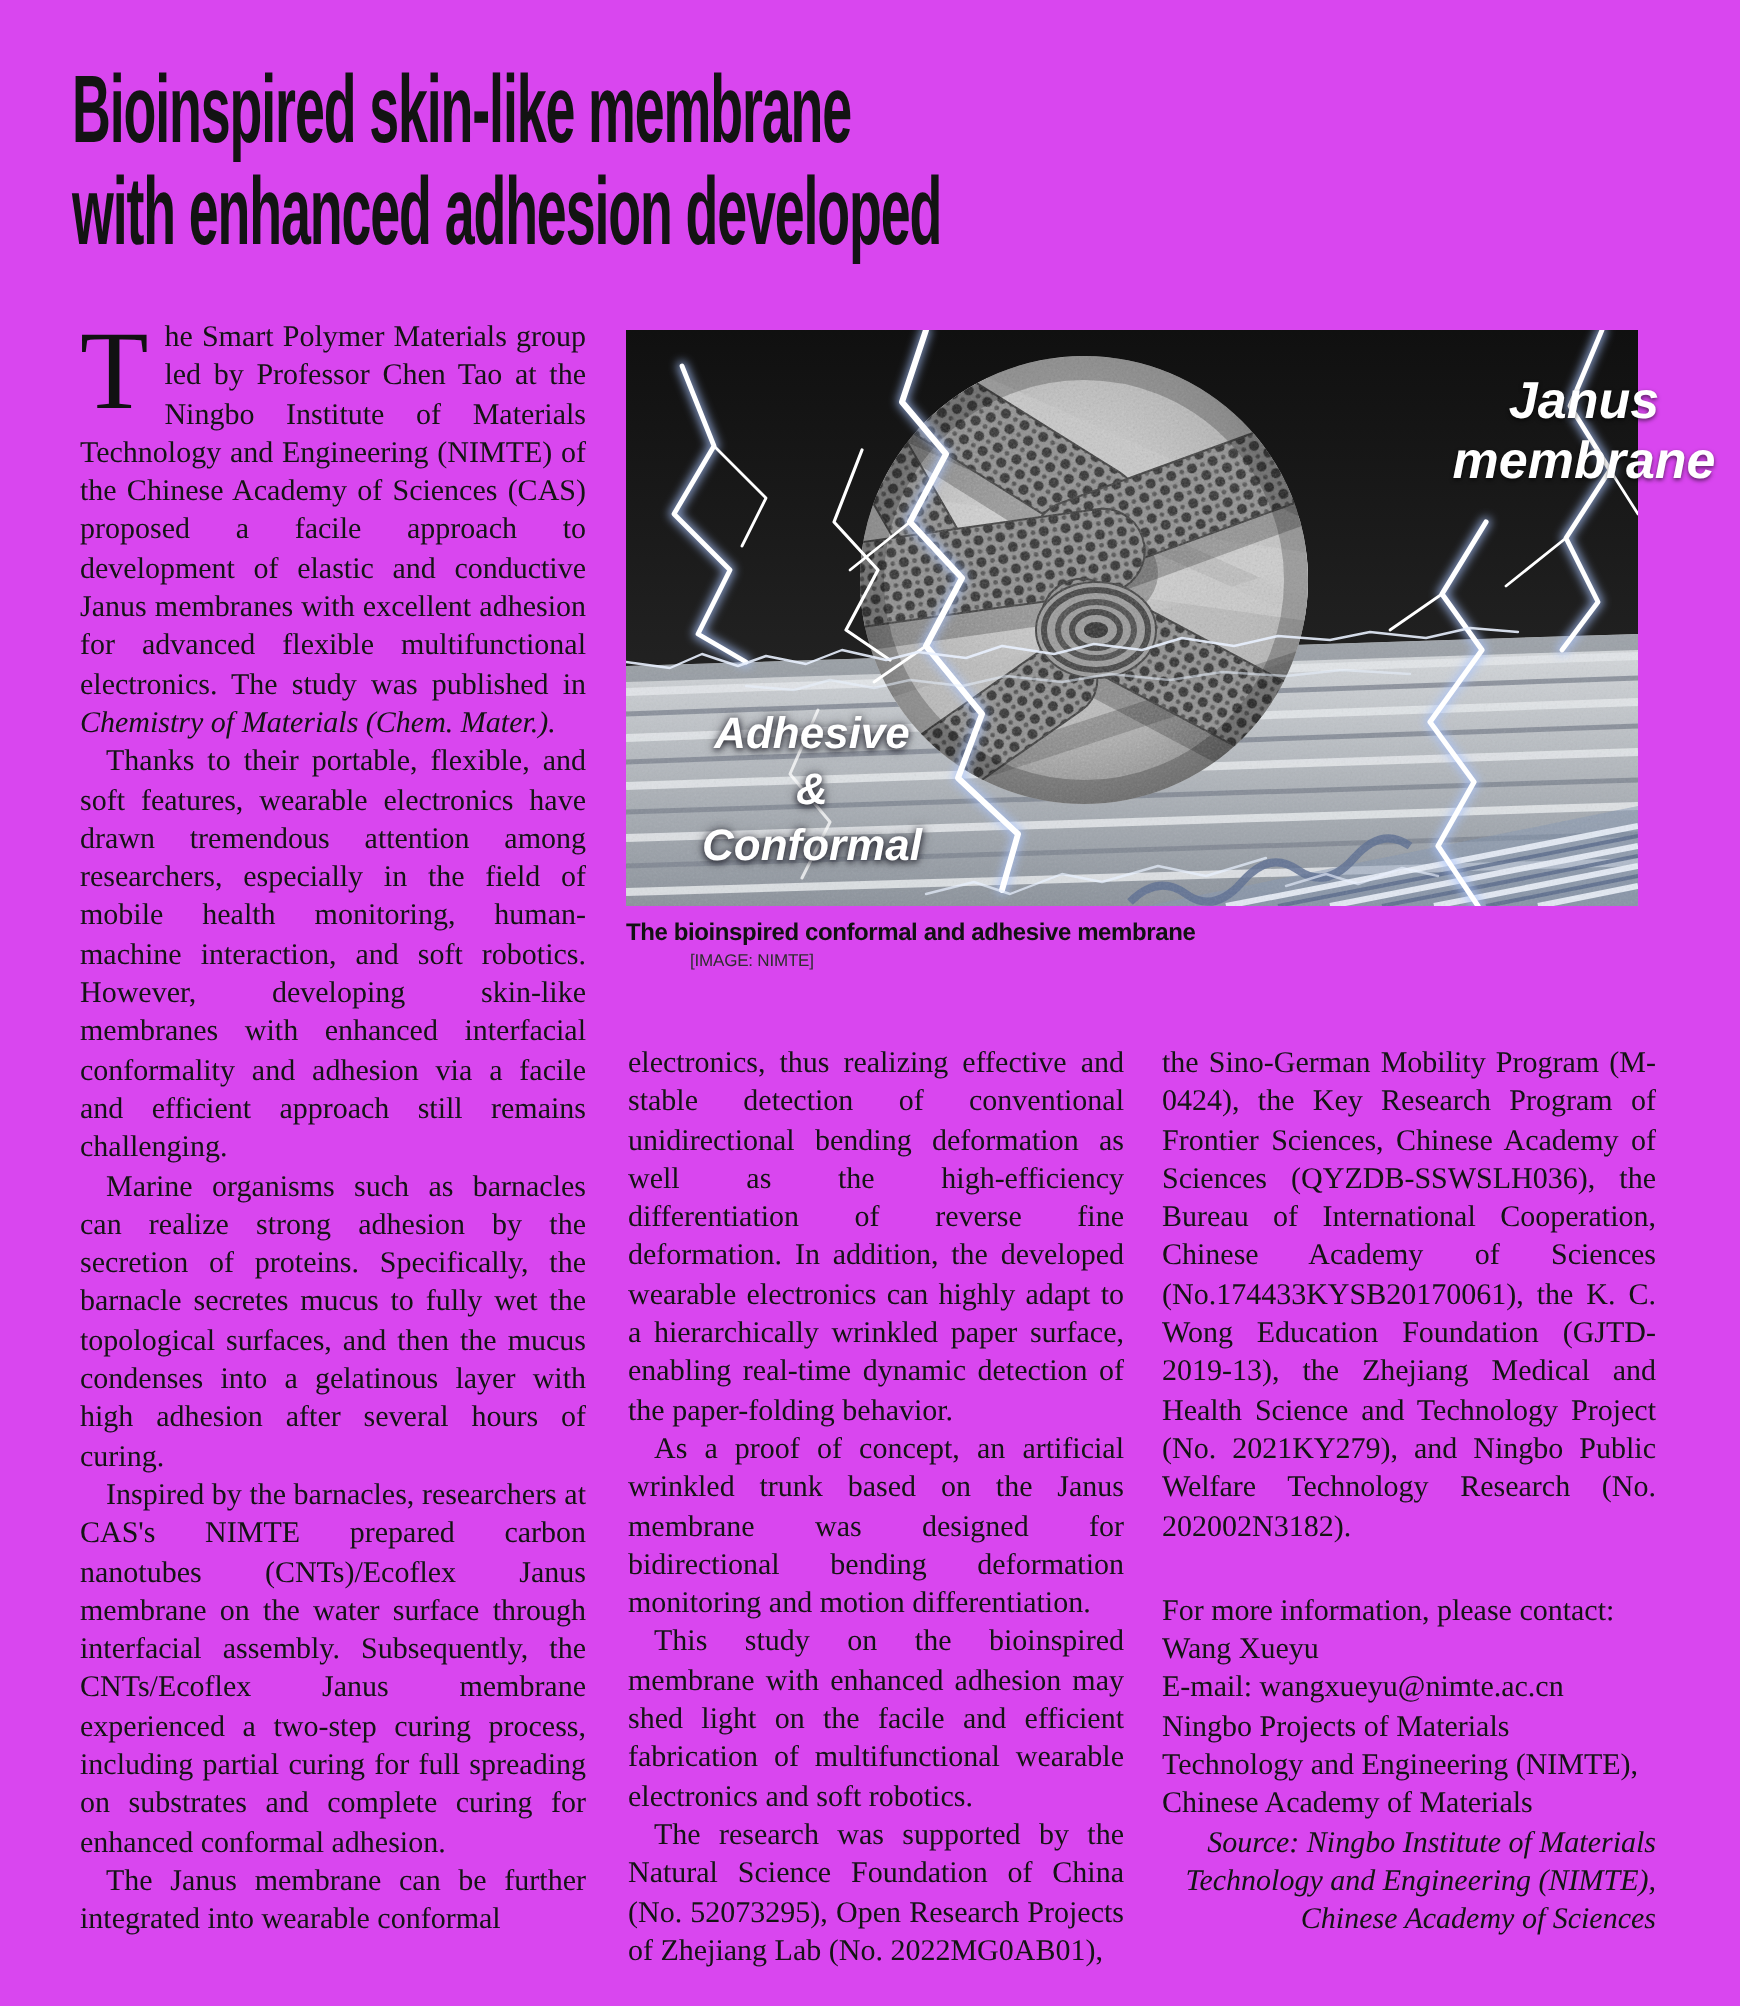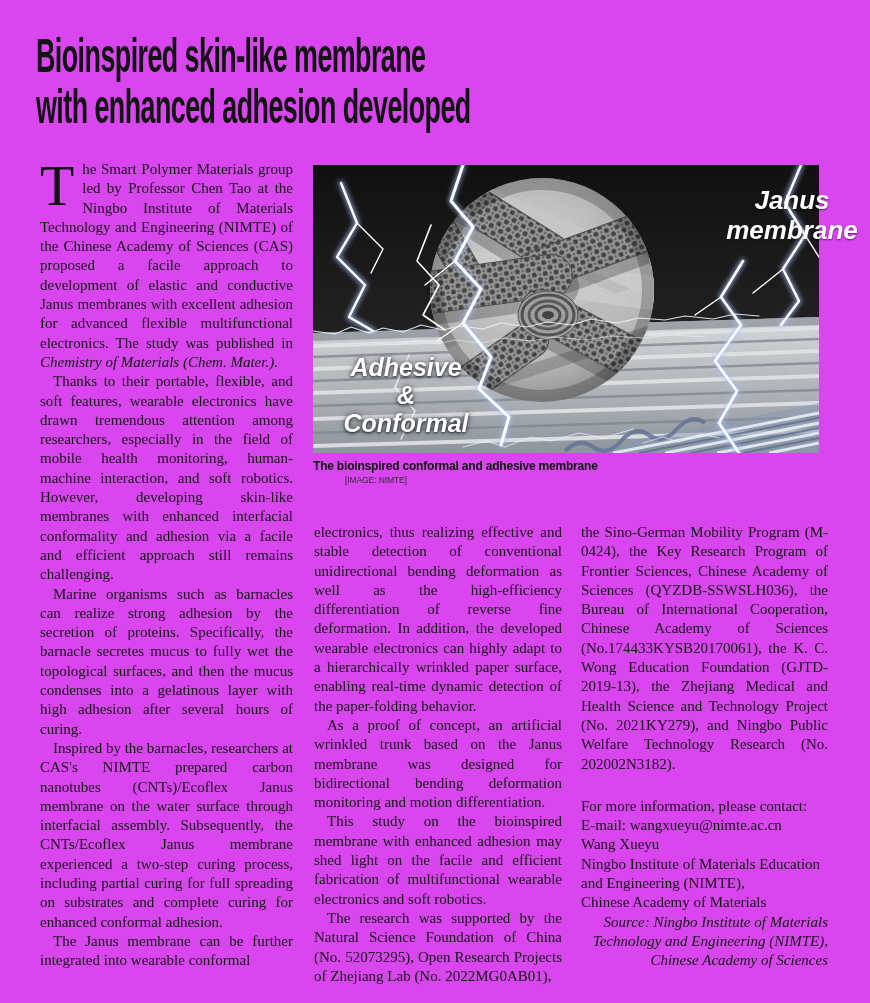--- a/index.html
+++ b/index.html
@@ -29,21 +29,21 @@
   .source{margin-top:20px;font-style:italic;text-align:right;text-indent:0;}
 
   
   .figure{position:absolute;left:313px;top:165px;width:582px;height:288px;margin:0;font-style:italic;}
   .figure svg{position:absolute;left:0;top:0;}
   .fig-label{position:absolute;color:#fff;font-family:"Liberation Sans", sans-serif;
              font-weight:700;text-align:center;}
   .fig-label span{display:block;}
   .label-janus{top:20px;right:18px;width:170px;font-size:26px;line-height:30px;
                text-shadow:0 1px 2px rgba(0,0,0,.6);}
-  .label-adhesive{left:18px;top:188px;width:150px;font-size:25px;line-height:28px;
+  .label-adhesive{left:18px;top:188px;width:150px;font-size:22px;line-height:28px;
                text-shadow:0 1px 3px rgba(20,20,30,.9),0 0 6px rgba(20,20,30,.55);}
 
   .caption{position:absolute;left:313px;top:459px;width:506px;
            font-family:"Liberation Sans", sans-serif;font-weight:700;font-size:12px;
            color:#111;letter-spacing:-.2px;}
   .credit{position:absolute;left:313px;top:475px;width:506px;
           font-family:"Liberation Sans", sans-serif;font-size:8.5px;color:#2e2e2e;
           letter-spacing:-.1px;padding-left:32px;}
 </style>
 </head>
@@ -230,21 +230,21 @@
     <p class="noindent">electronics, thus realizing effective and stable detection of conventional unidirectional bending deformation as well as the high-efficiency differentiation of reverse fine deformation. In addition, the developed wearable electronics can highly adapt to a hierarchically wrinkled paper surface, enabling real-time dynamic detection of the paper-folding behavior.</p>
     <p>As a proof of concept, an artificial wrinkled trunk based on the Janus membrane was designed for bidirectional bending deformation monitoring and motion differentiation.</p>
     <p>This study on the bioinspired membrane with enhanced adhesion may shed light on the facile and efficient fabrication of multifunctional wearable electronics and soft robotics.</p>
     <p>The research was supported by the Natural Science Foundation of China (No. 52073295), Open Research Projects of Zhejiang Lab (No. 2022MG0AB01),</p>
   </div>
 
   <div class="col col-right">
     <p class="noindent">the Sino-German Mobility Program (M-0424), the Key Research Program of Frontier Sciences, Chinese Academy of Sciences (QYZDB-SSWSLH036), the Bureau of International Cooperation, Chinese Academy of Sciences (No.174433KYSB20170061), the K. C. Wong Education Foundation (GJTD-2019-13), the Zhejiang Medical and Health Science and Technology Project (No. 2021KY279), and Ningbo Public Welfare Technology Research (No. 202002N3182).</p>
     <div class="contact">
       <p class="bold">For more information, please contact:</p>
+      <p>Wang Xueyu</p>
       <p>E-mail: wangxueyu@nimte.ac.cn</p>
-      <p>Wang Xueyu</p>
-      <p>Ningbo Institute of Materials Education and Engineering (NIMTE),</p>
+      <p>Ningbo Projects of Materials Technology and Engineering (NIMTE),</p>
       <p>Chinese Academy of Materials</p>
     </div>
     <p class="source">Source: Ningbo Institute of Materials Technology and Engineering (NIMTE), Chinese Academy of Sciences</p>
   </div>
 
 </div>
 
 </body></html>

